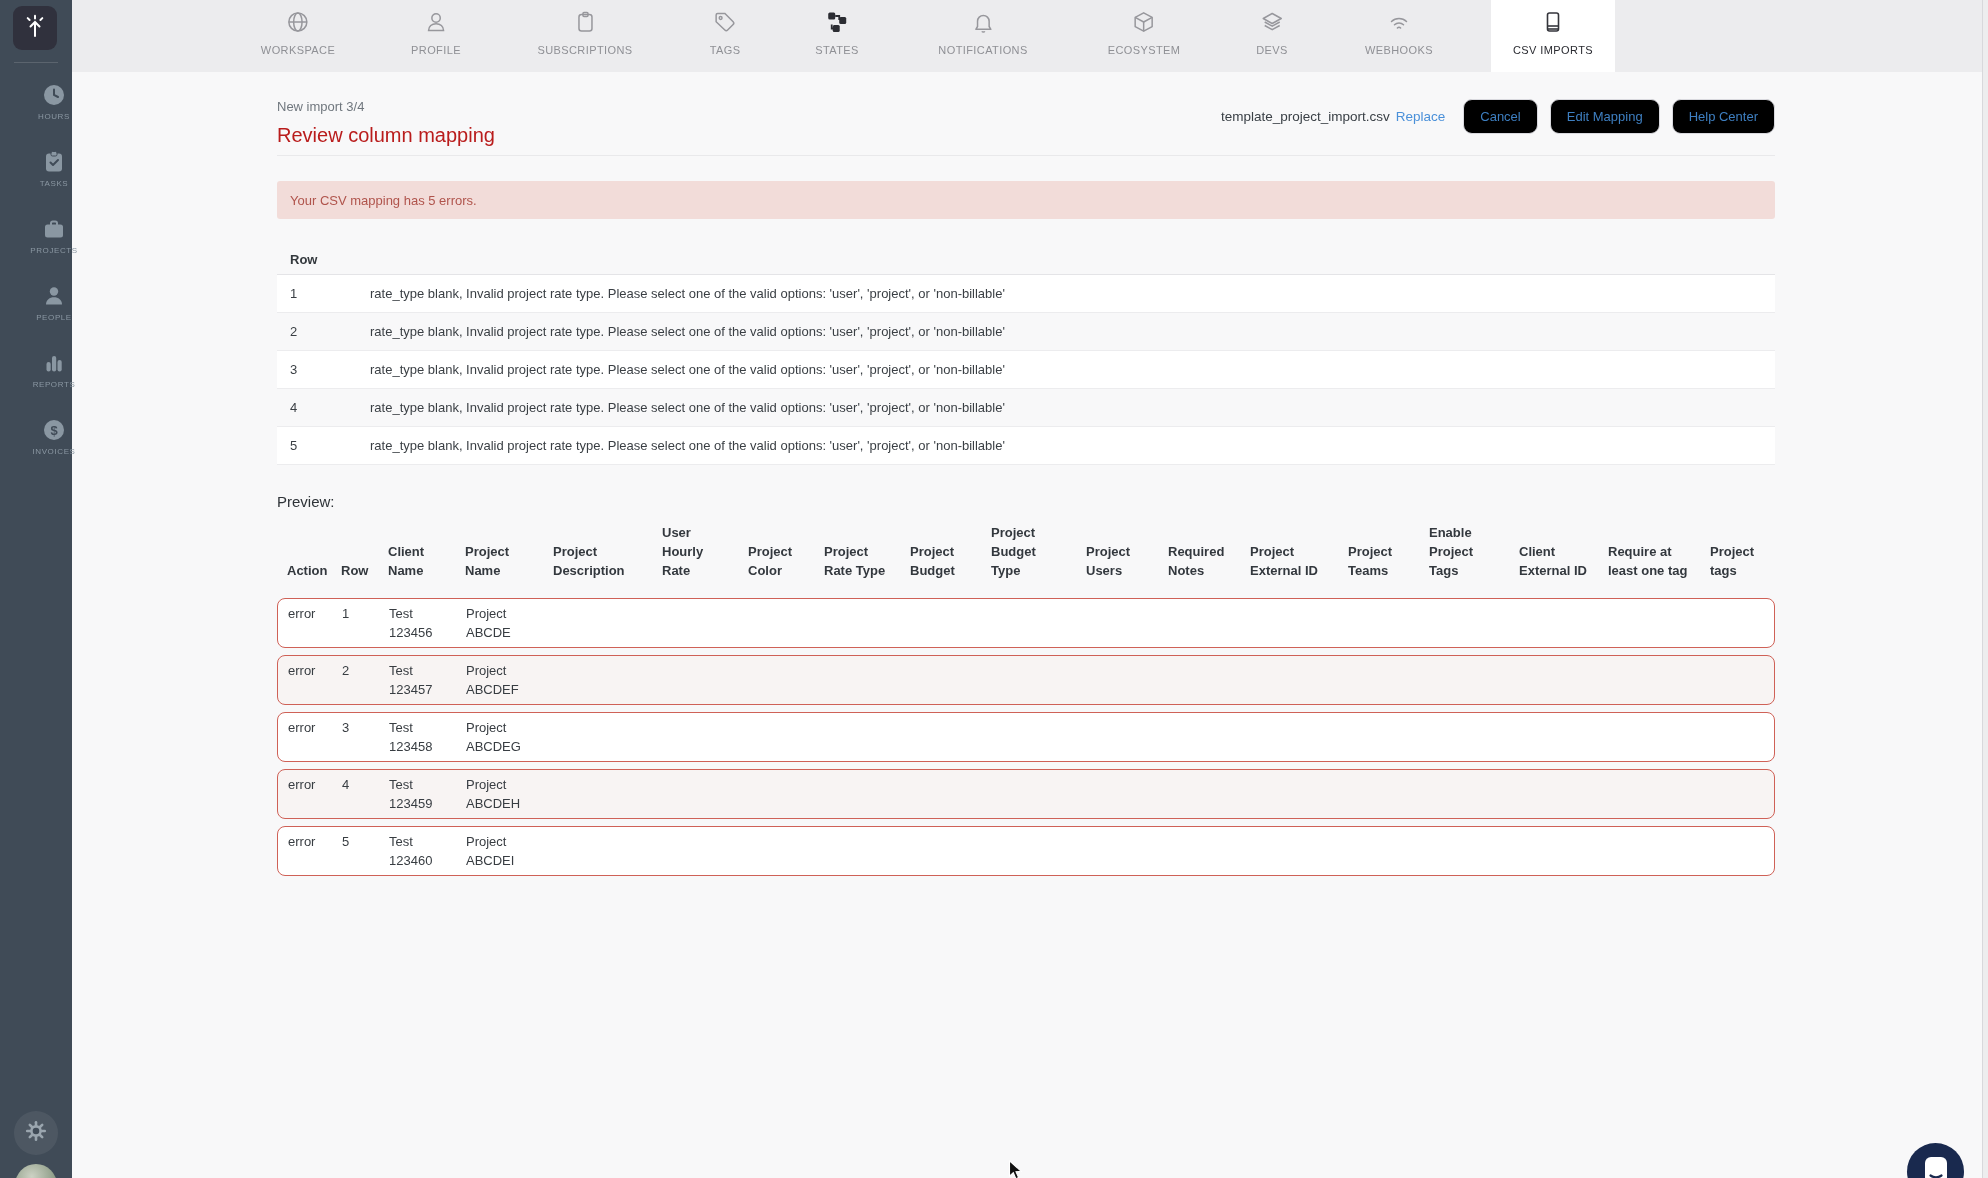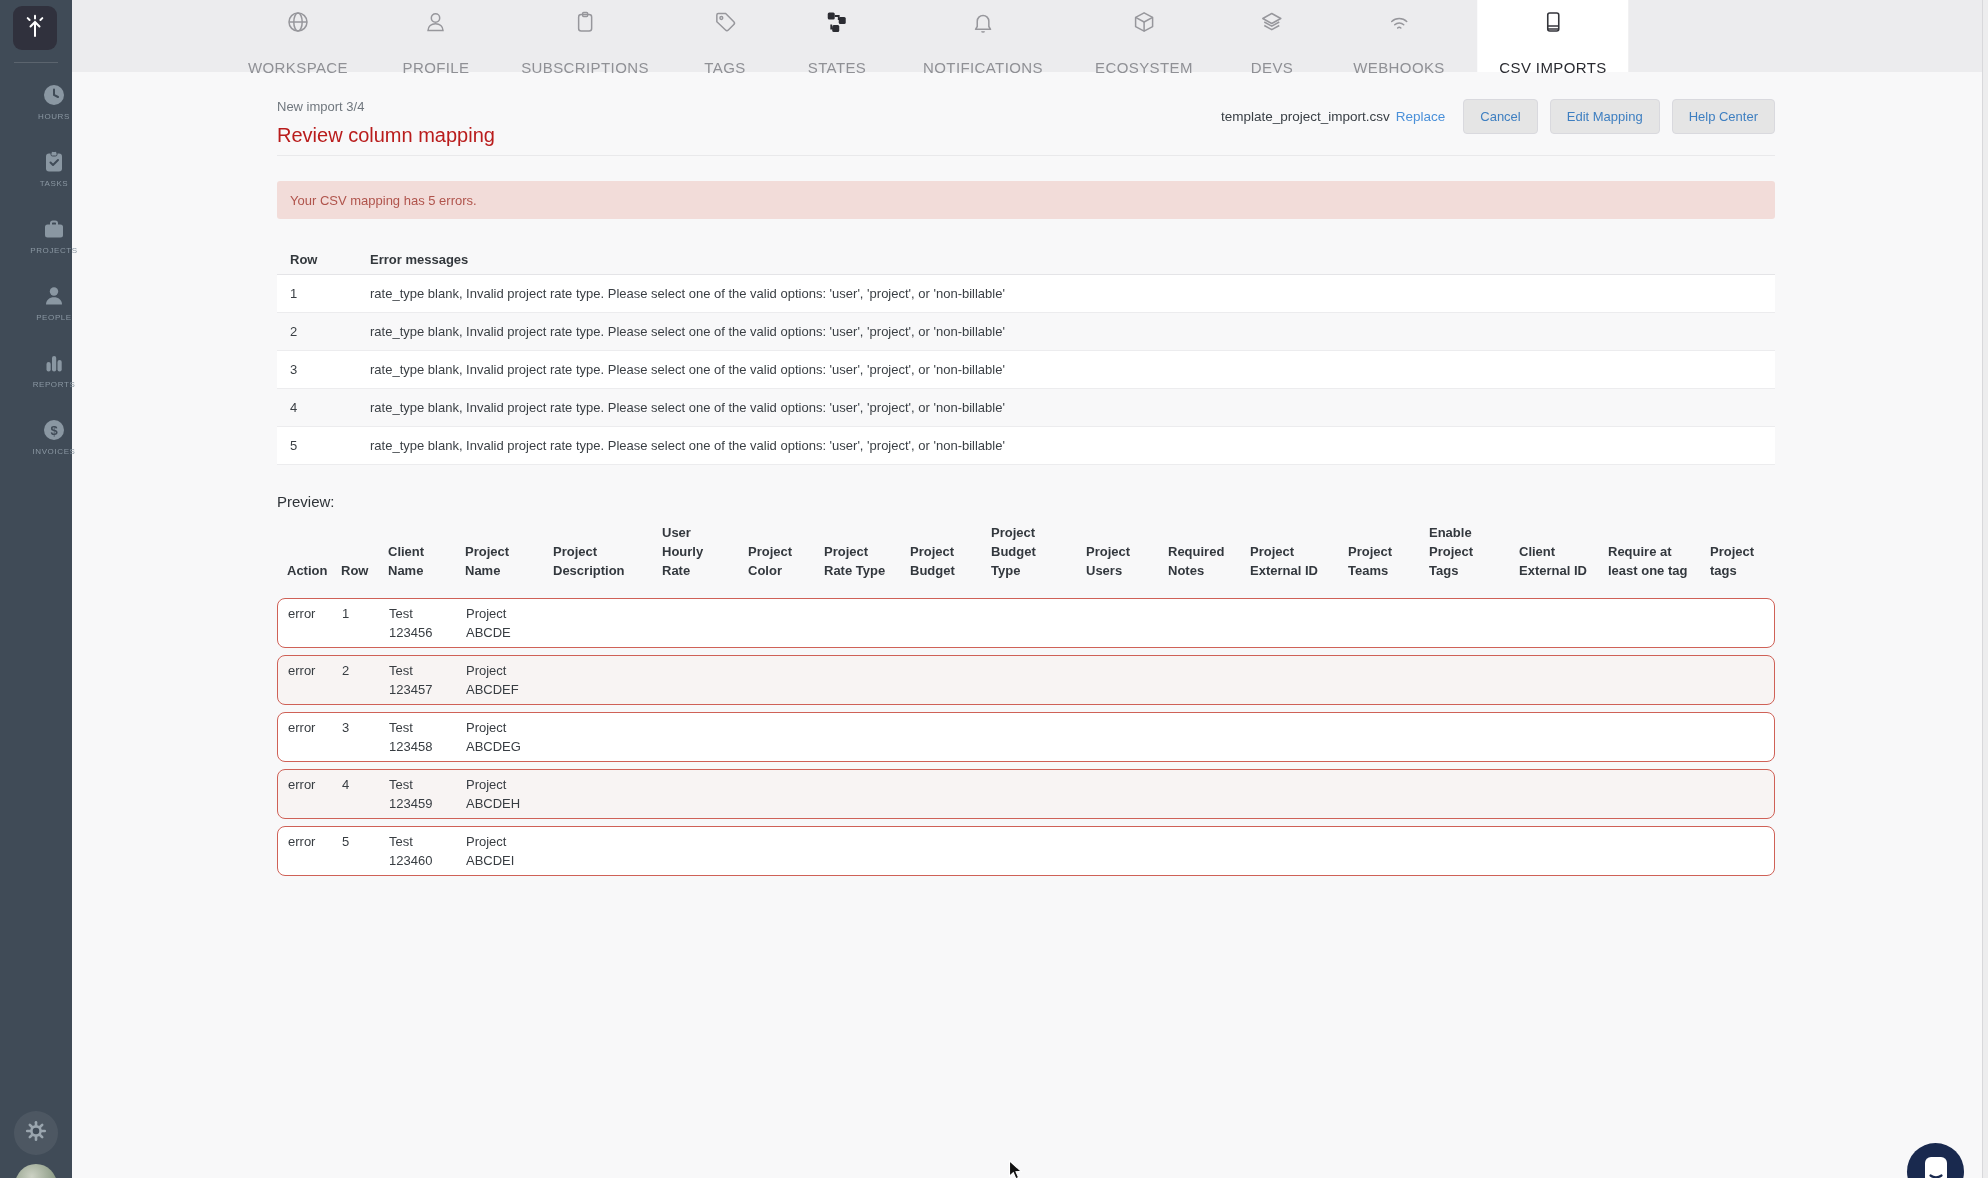--- a/index.html
+++ b/index.html
@@ -18,32 +18,32 @@
   .slabel{margin-top:4px;font-size:8px;letter-spacing:.6px;color:#8a97a2;}
   .gear-btn{position:absolute;left:14px;top:1111px;width:44px;height:44px;border-radius:50%;
         background:rgba(255,255,255,.07);display:flex;align-items:center;justify-content:center;cursor:pointer;}
   .avatar{position:absolute;left:15px;top:1164px;width:42px;height:42px;border-radius:50%;cursor:pointer;
         background:radial-gradient(circle at 40% 30%,#cdd2c4,#93a18c 55%,#5e6d62);}
   
   .tabbar{position:absolute;left:72px;top:0;width:1916px;height:72px;background:#ececee;z-index:2;}
   .tab{position:absolute;top:0;height:72px;transform:translateX(-50%);display:flex;flex-direction:column;
        align-items:center;padding:10px 0 0 0;box-sizing:border-box;cursor:pointer;}
   .tab svg{display:block;}
-  .tlabel{margin-top:25px;font-size:15px;letter-spacing:.4px;color:#8f9095;white-space:nowrap;}
+  .tlabel{margin-top:10px;font-size:11px;letter-spacing:.4px;color:#8f9095;white-space:nowrap;}
   .tab.active{background:#ffffff;padding-left:22px;padding-right:22px;}
   .tab.active .tlabel{color:#2a2b31;}
   
   .content{position:absolute;left:72px;top:72px;width:1916px;height:1106px;background:#f8f8f9;z-index:1;}
   .inner{position:absolute;left:205px;top:0;width:1498px;height:1106px;}
   .step{position:absolute;top:26px;left:0;font-size:13px;line-height:18px;color:#70777e;}
   .page-title{position:absolute;top:50px;left:0;font-size:20px;line-height:26px;color:#b91c1c;}
   .header-right{position:absolute;right:0;top:27px;height:35px;display:flex;align-items:center;}
   .filename{font-size:13.5px;color:#3a4046;}
   .replace{font-size:13.5px;color:#4a90d9;margin-left:6px;cursor:pointer;}
-  .hbtn{margin-left:12px;height:35px;padding:0 16px;background:#e5e5e5;border:1px solid #d9d9de;border-radius:4px;
+  .hbtn{margin-left:12px;height:35px;padding:0 16px;background:#000000;border:1px solid #d9d9de;border-radius:9px;
         color:#3e7fc1;font-size:13px;font-family:inherit;cursor:pointer;}
   .hbtn.first{margin-left:18px;}
   .hr1{position:absolute;top:83px;left:0;width:1498px;height:1px;background:#e9e9eb;}
   .banner{position:absolute;top:109px;left:0;width:1498px;height:38px;background:#f2dcd9;border-radius:3px;
         display:flex;align-items:center;box-sizing:border-box;padding-left:13px;font-size:13px;color:#b0544c;}
   
   .errors{position:absolute;top:172px;left:0;width:1498px;}
   .et-head{display:flex;height:30px;align-items:center;font-size:13px;font-weight:bold;color:#33383d;
         border-bottom:1px solid #e4e4e7;}
   .et-c1{width:93px;box-sizing:border-box;padding-left:13px;flex:none;}
@@ -280,21 +280,20 @@
 
     <div class="hr1"></div>
 
     <div class="banner">
       <span>Your CSV mapping has 5 errors.</span>
     </div>
 
     <div class="errors">
       <div class="et-head">
         <span class="et-c1">Row</span>
-        <span class="et-cmsg">Error messages</span>
       </div>
       <div id="et-body">
           <div class="et-row odd">
             <span class="et-c1">1</span>
             <span class="et-cmsg">rate_type blank, Invalid project rate type. Please select one of the valid options: 'user', 'project', or 'non-billable'</span>
           </div>
           <div class="et-row">
             <span class="et-c1">2</span>
             <span class="et-cmsg">rate_type blank, Invalid project rate type. Please select one of the valid options: 'user', 'project', or 'non-billable'</span>
           </div>

